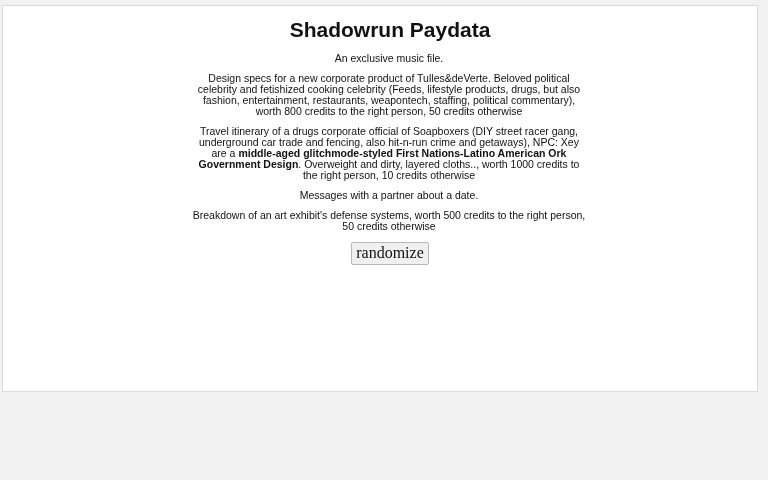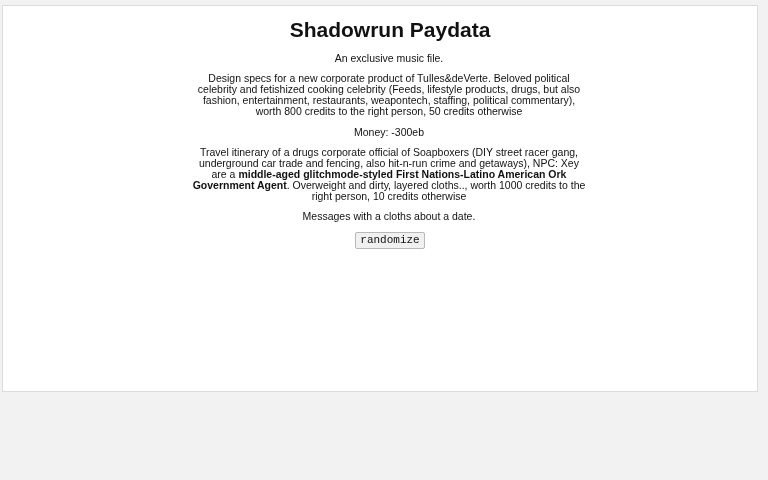--- a/index.html
+++ b/index.html
@@ -38,41 +38,41 @@
       line-height: 24px;
       color: #111;
     }
     p {
       margin: 9px 2px 0 0;
     }
     p.first { margin-top: 11px; }
     p.money { margin-top: 10px; }
     .btn-wrap { margin-top: 10px; }
     button {
-      font-family: Liberation Mono, monospace;
-      font-size: 11px;
+      font-family: Liberation Serif, serif;
+      font-size: 16px;
       padding: 1px 4px 2px 4px;
       background: #f0f0f0;
       border: 1px solid #b8b8b8;
       border-radius: 2px;
       color: #111;
       cursor: pointer;
     }
     b { font-weight: bold; }
   </style>
 </head>
 <body>
 
 <div class="frame">
   <div class="content">
     <h1>Shadowrun Paydata</h1>
 
     <p class="first">An exclusive music file.</p>
     <p>Design specs for a new corporate product of Tulles&amp;deVerte. Beloved political celebrity and fetishized cooking celebrity (Feeds, lifestyle products, drugs, but also fashion, entertainment, restaurants, weapontech, staffing, political commentary), worth 800 credits to the right person, 50 credits otherwise</p>
-    <p class="money">Money: -300eb</p>
-    <p><span>Travel itinerary of a drugs corporate official of Soapboxers (DIY street racer gang, underground car trade and fencing, also hit-n-run crime and getaways), NPC: Xey are a </span><b>middle-aged glitchmode-styled First Nations-Latino American Ork Government Agent</b><span>. Overweight and dirty, layered cloths.., worth 1000 credits to the right person, 10 credits otherwise</span></p>
-    <p>Messages with a cloths about a date.</p>
+    <p><span>Travel itinerary of a drugs corporate official of Soapboxers (DIY street racer gang, underground car trade and fencing, also hit-n-run crime and getaways), NPC: Xey are a </span><b>middle-aged glitchmode-styled First Nations-Latino American Ork Government Design</b><span>. Overweight and dirty, layered cloths.., worth 1000 credits to the right person, 10 credits otherwise</span></p>
+    <p>Messages with a partner about a date.</p>
+    <p>Breakdown of an art exhibit's defense systems, worth 500 credits to the right person, 50 credits otherwise</p>
 
     <div class="btn-wrap">
       <button>randomize</button>
     </div>
   </div>
 </div>
 
 </body></html>

